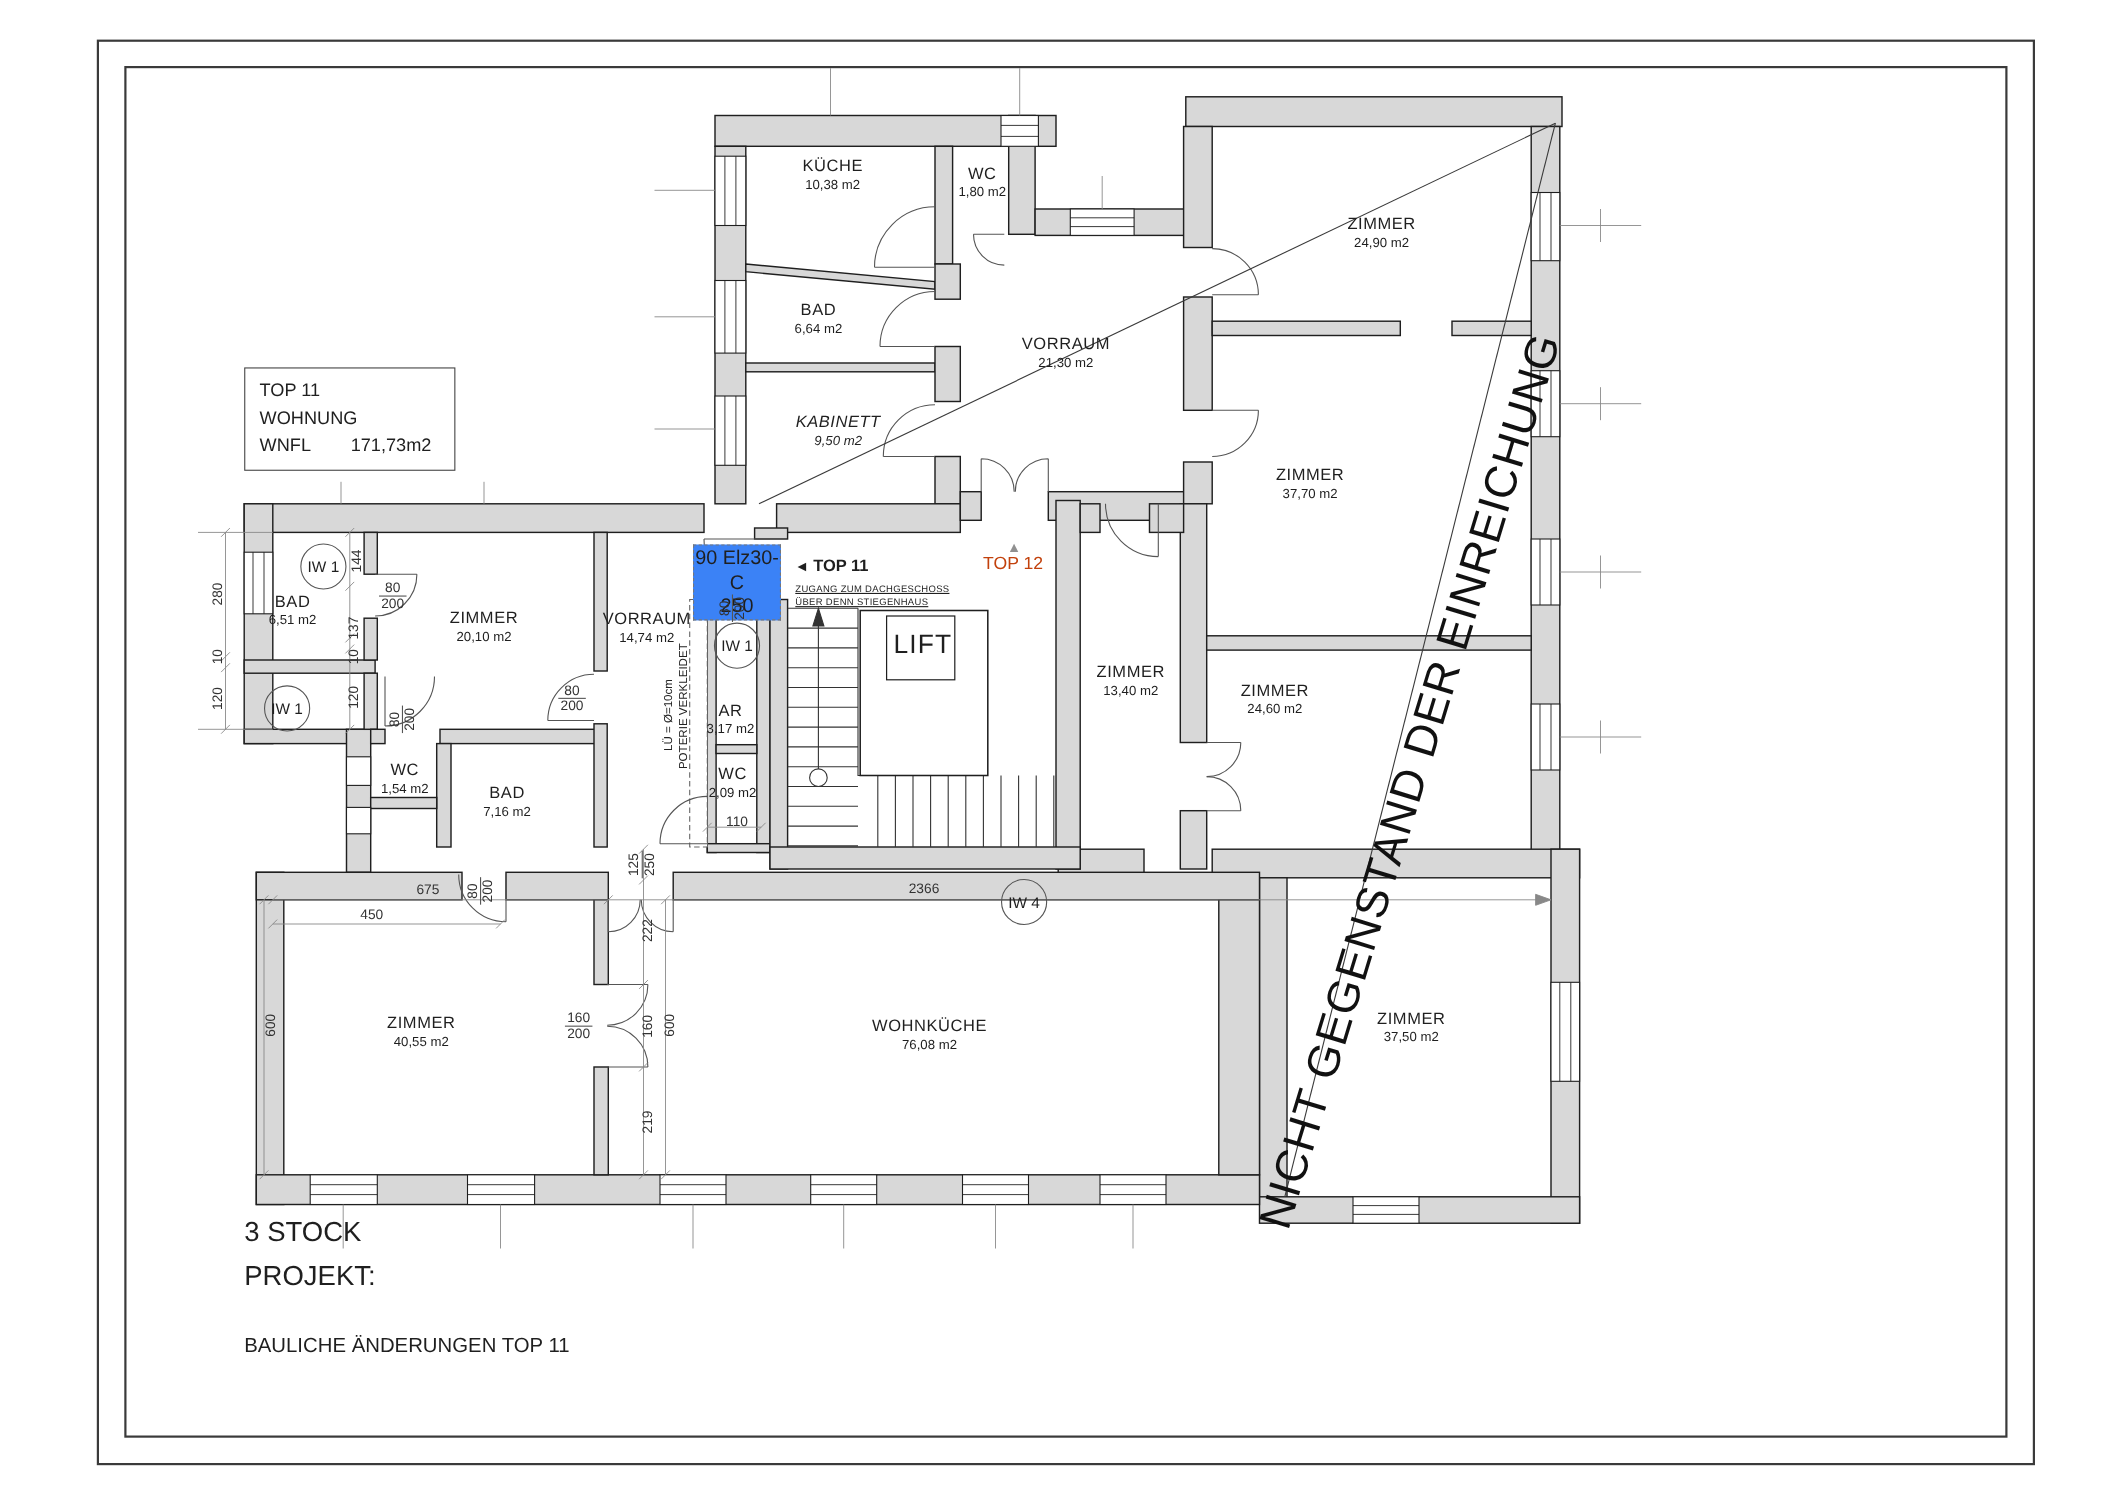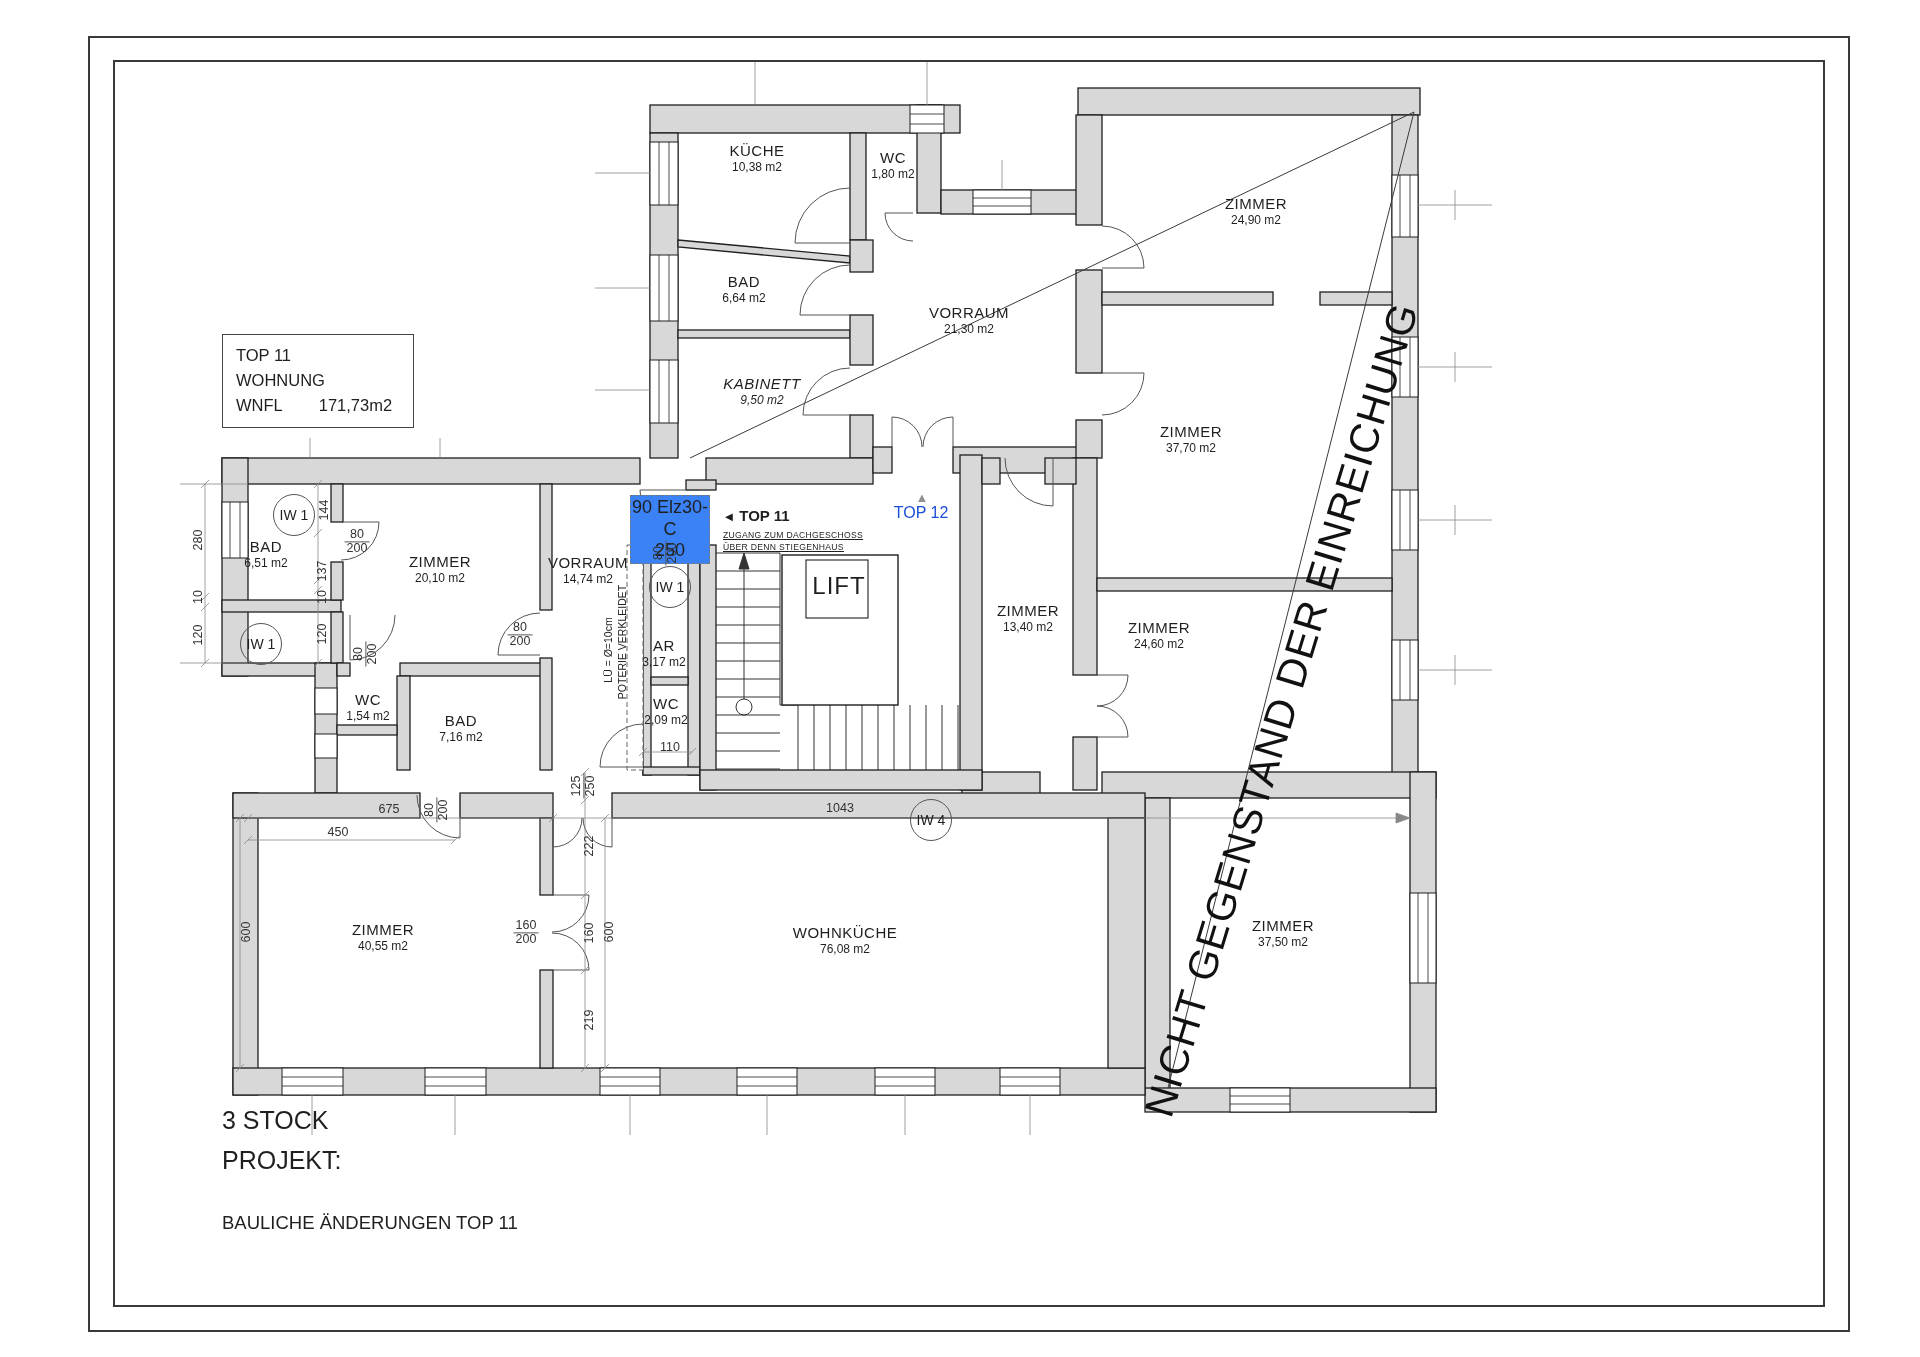--- a/index.html
+++ b/index.html
@@ -24,21 +24,21 @@
              background:#fff;box-sizing:border-box;padding:8px 0 0 13px;font-size:16.5px;line-height:1.5;}
   #title-box .wnfl-val{margin-left:36px;}
   .footer-line{position:absolute;white-space:nowrap;}
   #floor-label,#project-label{font-size:25px;}
   #project-line1,#project-line2{font-size:18.5px;}
   #entry-arrow{position:absolute;transform:translate(-50%,-50%);font-size:15px;font-weight:700;white-space:nowrap;}
   #entry-arrow .glyph{font-size:13px;margin-right:4px;}
   #door-spec{position:absolute;left:630px;top:495px;width:78px;border:1px dashed #777;background:#3b82f6;
              text-align:center;font-size:18px;line-height:1.2;padding:1px 0;}
   #zugang{position:absolute;left:723px;top:529px;font-size:8.6px;letter-spacing:.3px;line-height:1.45;text-decoration:underline;}
-  #top12{position:absolute;transform:translate(-50%,-50%);color:#1d4ed8;font-size:16px;white-space:nowrap;text-align:center;}
+  #top12{position:absolute;transform:translate(-50%,-50%);color:#c2410c;font-size:16px;white-space:nowrap;text-align:center;}
   #top12-tri{position:absolute;transform:translate(-50%,-50%);color:#909090;font-size:13px;}
   #shaft1,#shaft2{font-size:10.5px;color:#222;}
   #disclaimer{position:absolute;left:1282px;top:710px;transform:translate(-50%,-50%) rotate(-73deg);
               font-size:41px;letter-spacing:1px;white-space:nowrap;color:#111;}
 </style>
 </head>
 <body>
 
 <div id="page">
 
@@ -448,21 +448,21 @@
       <span class="bot">250</span>
     </div>
   <div class="lbl dim" style="left:670px;top:747px;">110</div>
   <div class="lbl dim" style="left:389px;top:809px;">675</div>
   <div class="lbl dim" style="left:338px;top:832px;">450</div>
   <div class="lbl dim rot" style="left:246px;top:932px;">600</div>
   <div class="lbl dim rot" style="left:589px;top:846px;">222</div>
   <div class="lbl dim rot" style="left:589px;top:933px;">160</div>
   <div class="lbl dim rot" style="left:609px;top:932px;">600</div>
   <div class="lbl dim rot" style="left:589px;top:1020px;">219</div>
-  <div class="lbl dim" style="left:840px;top:808px;">1043</div>
+  <div class="lbl dim" style="left:840px;top:808px;">2366</div>
 
   <div id="disclaimer">NICHT GEGENSTAND DER EINREICHUNG</div>
 
   <div class="footer-line" id="floor-label" style="left:222px;top:1106px;">3 STOCK</div>
   <div class="footer-line" id="project-label" style="left:222px;top:1146px;">PROJEKT:</div>
   <div class="footer-line" id="project-line1" style="left:222px;top:1212px;">BAULICHE ÄNDERUNGEN TOP 11</div>
 
 </div>
 
 </body></html>

